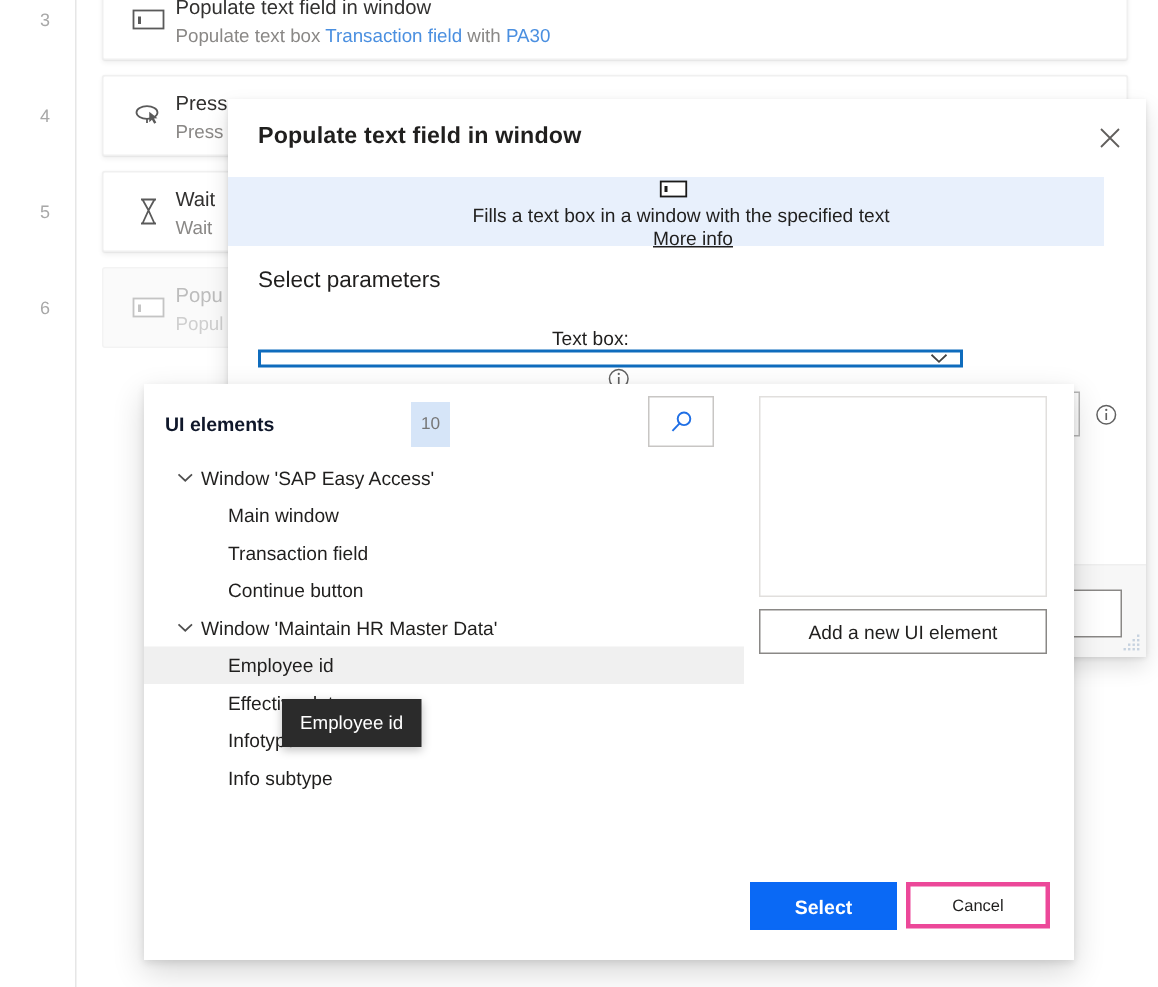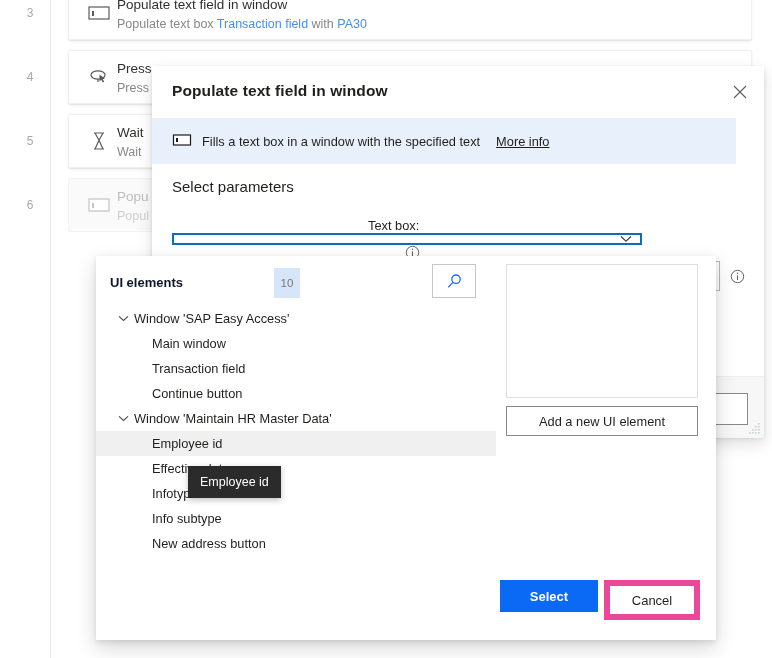--- a/index.html
+++ b/index.html
@@ -114,20 +114,21 @@
   }
   .modal-close svg { display: block; }
   .modal-banner {
     position: absolute;
     left: 0; top: 52px;
     width: 584px; height: 46px;
     background: #e8f0fc;
     display: flex;
     align-items: center;
     padding-left: 20px;
+    flex-direction: column;
   }
   .banner-icon {
     width: 20px; height: 18px;
     color: #1b1a19;
     margin-right: 10px;
     flex: 0 0 auto;
   }
   .banner-text {
     font-size: 12.8px;
     color: #201f1e;
@@ -307,25 +308,25 @@
     width: 98px; height: 32px;
     background: #0a69f5;
     border: 1px solid #0a69f5;
     color: #ffffff;
     font-size: 13px;
     font-weight: 600;
     font-family: "Liberation Sans", sans-serif;
     cursor: pointer;
   }
   .btn-secondary {
-    width: 96px; height: 40px;
-    background: #ffffff;
-    border: 6px solid #ec4899;
-    color: #201f1e;
-    font-size: 13px;
+    width: 96px; height: 31px;
+    background: #ffffff;
+    border: 3px solid #ec4899;
+    color: #201f1e;
+    font-size: 11px;
     font-family: "Liberation Sans", sans-serif;
     cursor: pointer;
   }
 
   
   .tooltip {
     position: absolute;
     left: 188px; top: 466px;
     height: 32px;
     background: #2b2b2b;
@@ -535,23 +536,20 @@
         </div>
         <div class="tree-node lvl1">
           <span class="node-label">Effective date</span>
         </div>
         <div class="tree-node lvl1">
           <span class="node-label">Infotype</span>
         </div>
         <div class="tree-node lvl1">
           <span class="node-label">Info subtype</span>
         </div>
-        <div class="tree-node lvl1">
-          <span class="node-label">New address button</span>
-        </div>
       </div>
 
     <div class="preview-box"></div>
     <button class="add-elem-btn">Add a new UI element</button>
 
     <div class="picker-actions">
       <button class="btn-primary">Select</button>
       <button class="btn-secondary">Cancel</button>
     </div>
   </div>

